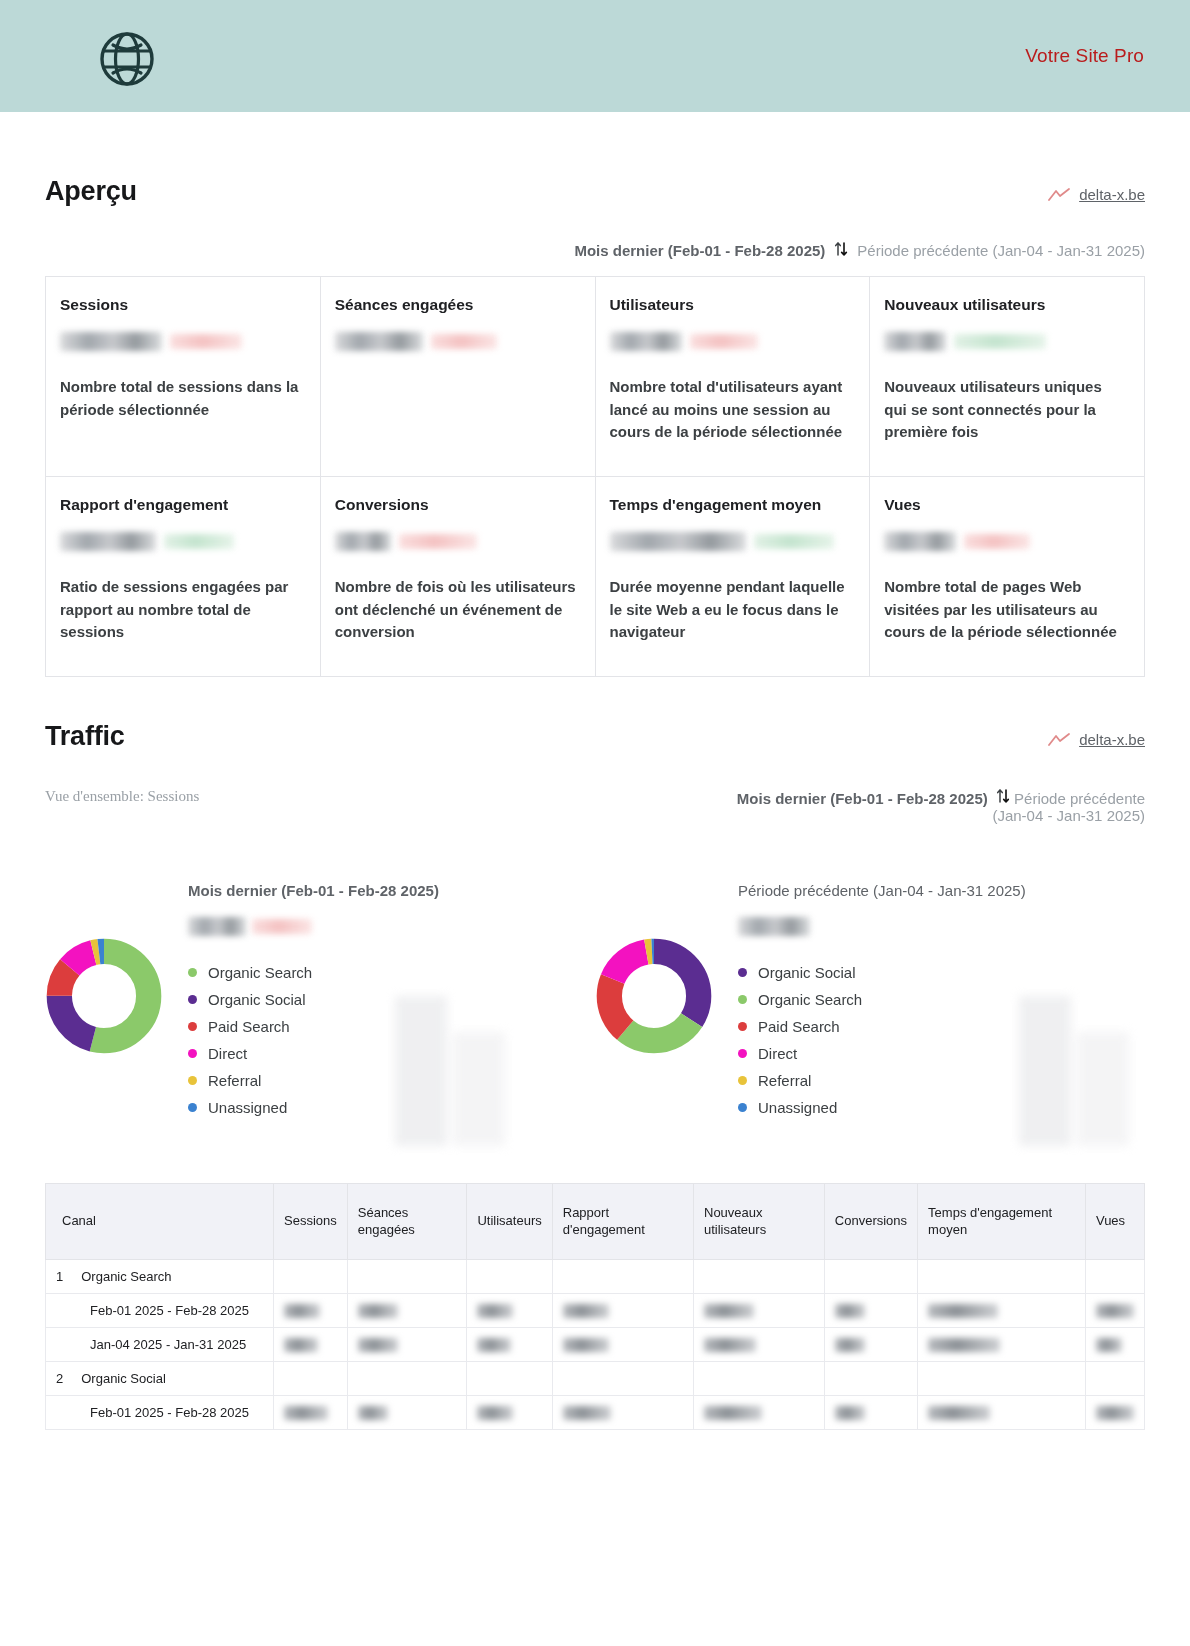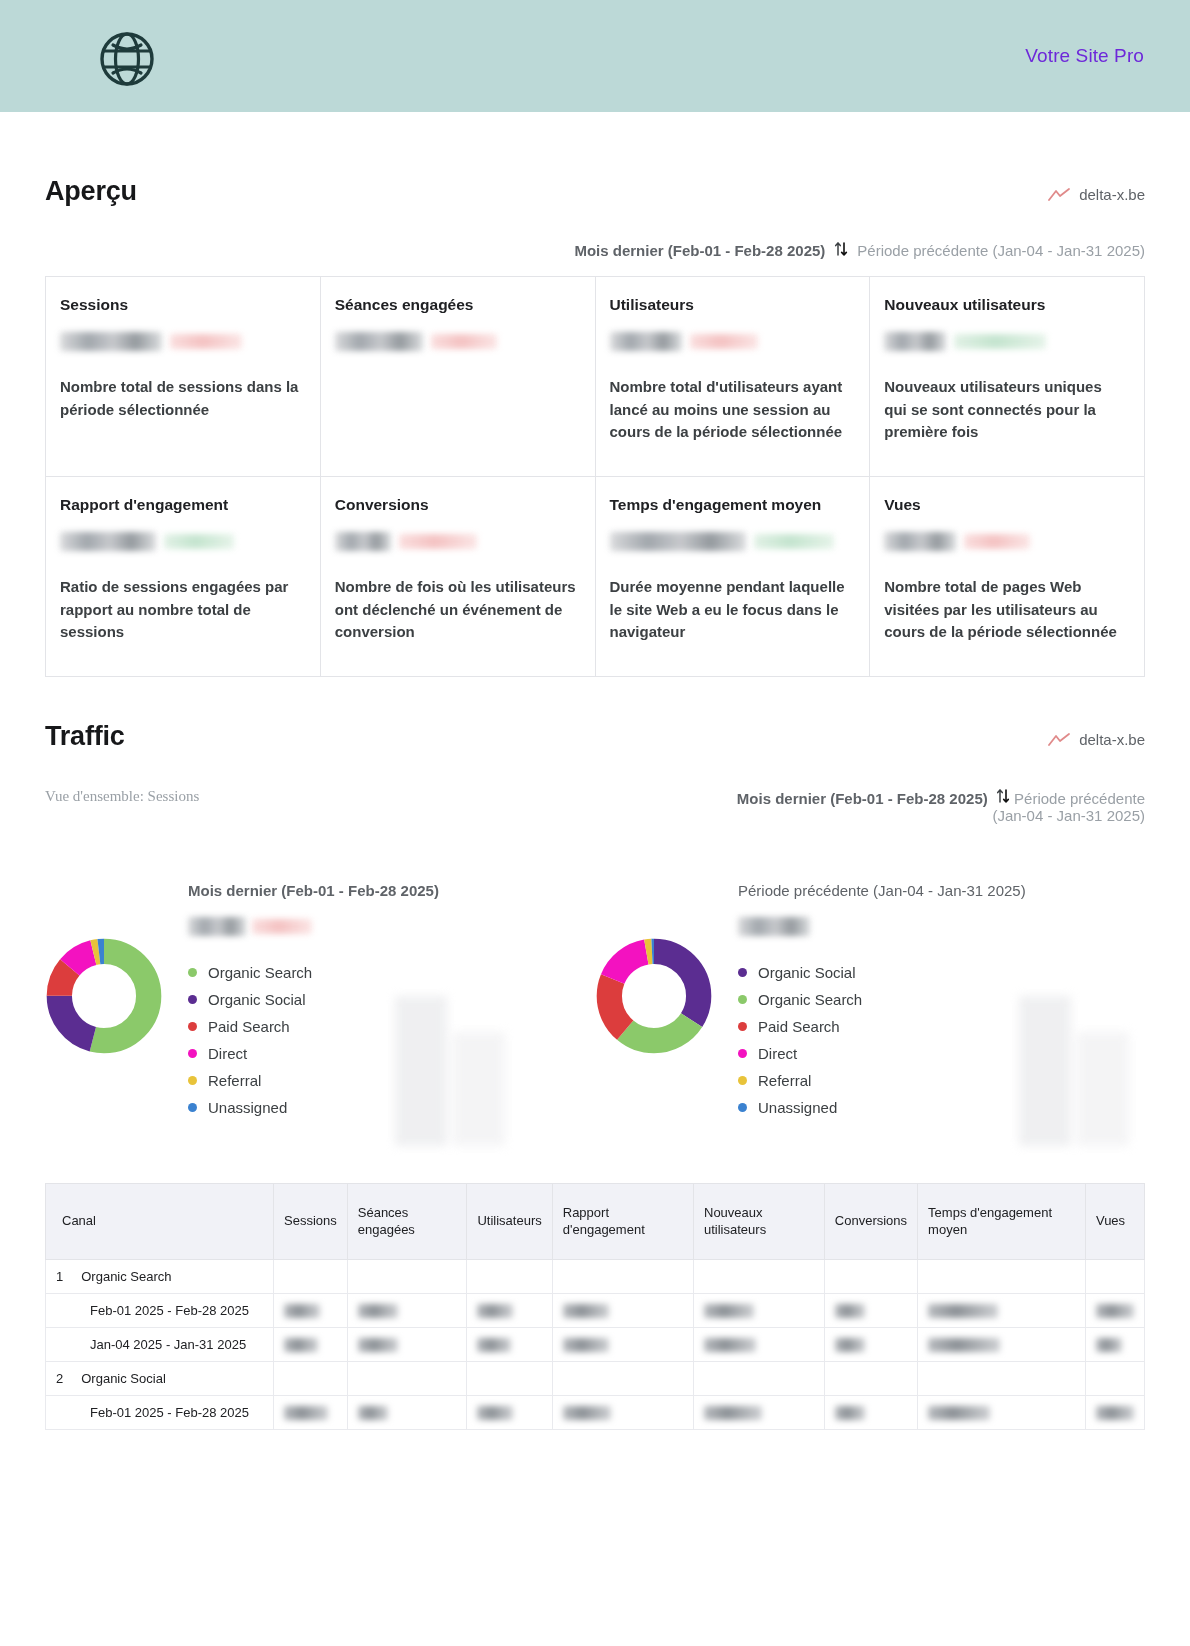--- a/index.html
+++ b/index.html
@@ -26,21 +26,21 @@
     position: absolute;
     left: 96px;
     top: 28px;
     width: 62px;
     height: 62px;
     display: flex; align-items: center; justify-content: center;
   }
   .brand-name {
     margin-left: auto;
     font-size: 19px;
-    color: #6d28d9;
+    color: #b91c1c;
     letter-spacing: .1px;
   }
 
   
   .page { padding: 16px 45px; }
 
   .section-head {
     display:flex; align-items: flex-end; justify-content: space-between;
     padding-top: 48px;
   }
@@ -48,20 +48,21 @@
     font-size: 27px;
     font-weight: 700;
     letter-spacing: -.2px;
     color: #17181a;
     margin:0;
   }
   .dx-logo {
     display:flex; align-items:center; gap:9px;
     font-size: 15px; color:#5f6368;
     padding-bottom: 4px;
+    text-decoration: underline;
   }
   .dx-mark { display:block; }
 
   .daterow {
     margin-top: 34px;
     display: flex; align-items: center; justify-content: flex-end;
     gap: 9px;
     font-size: 15px;
   }
   .d-current { font-weight: 700; color:#5f6368; }

